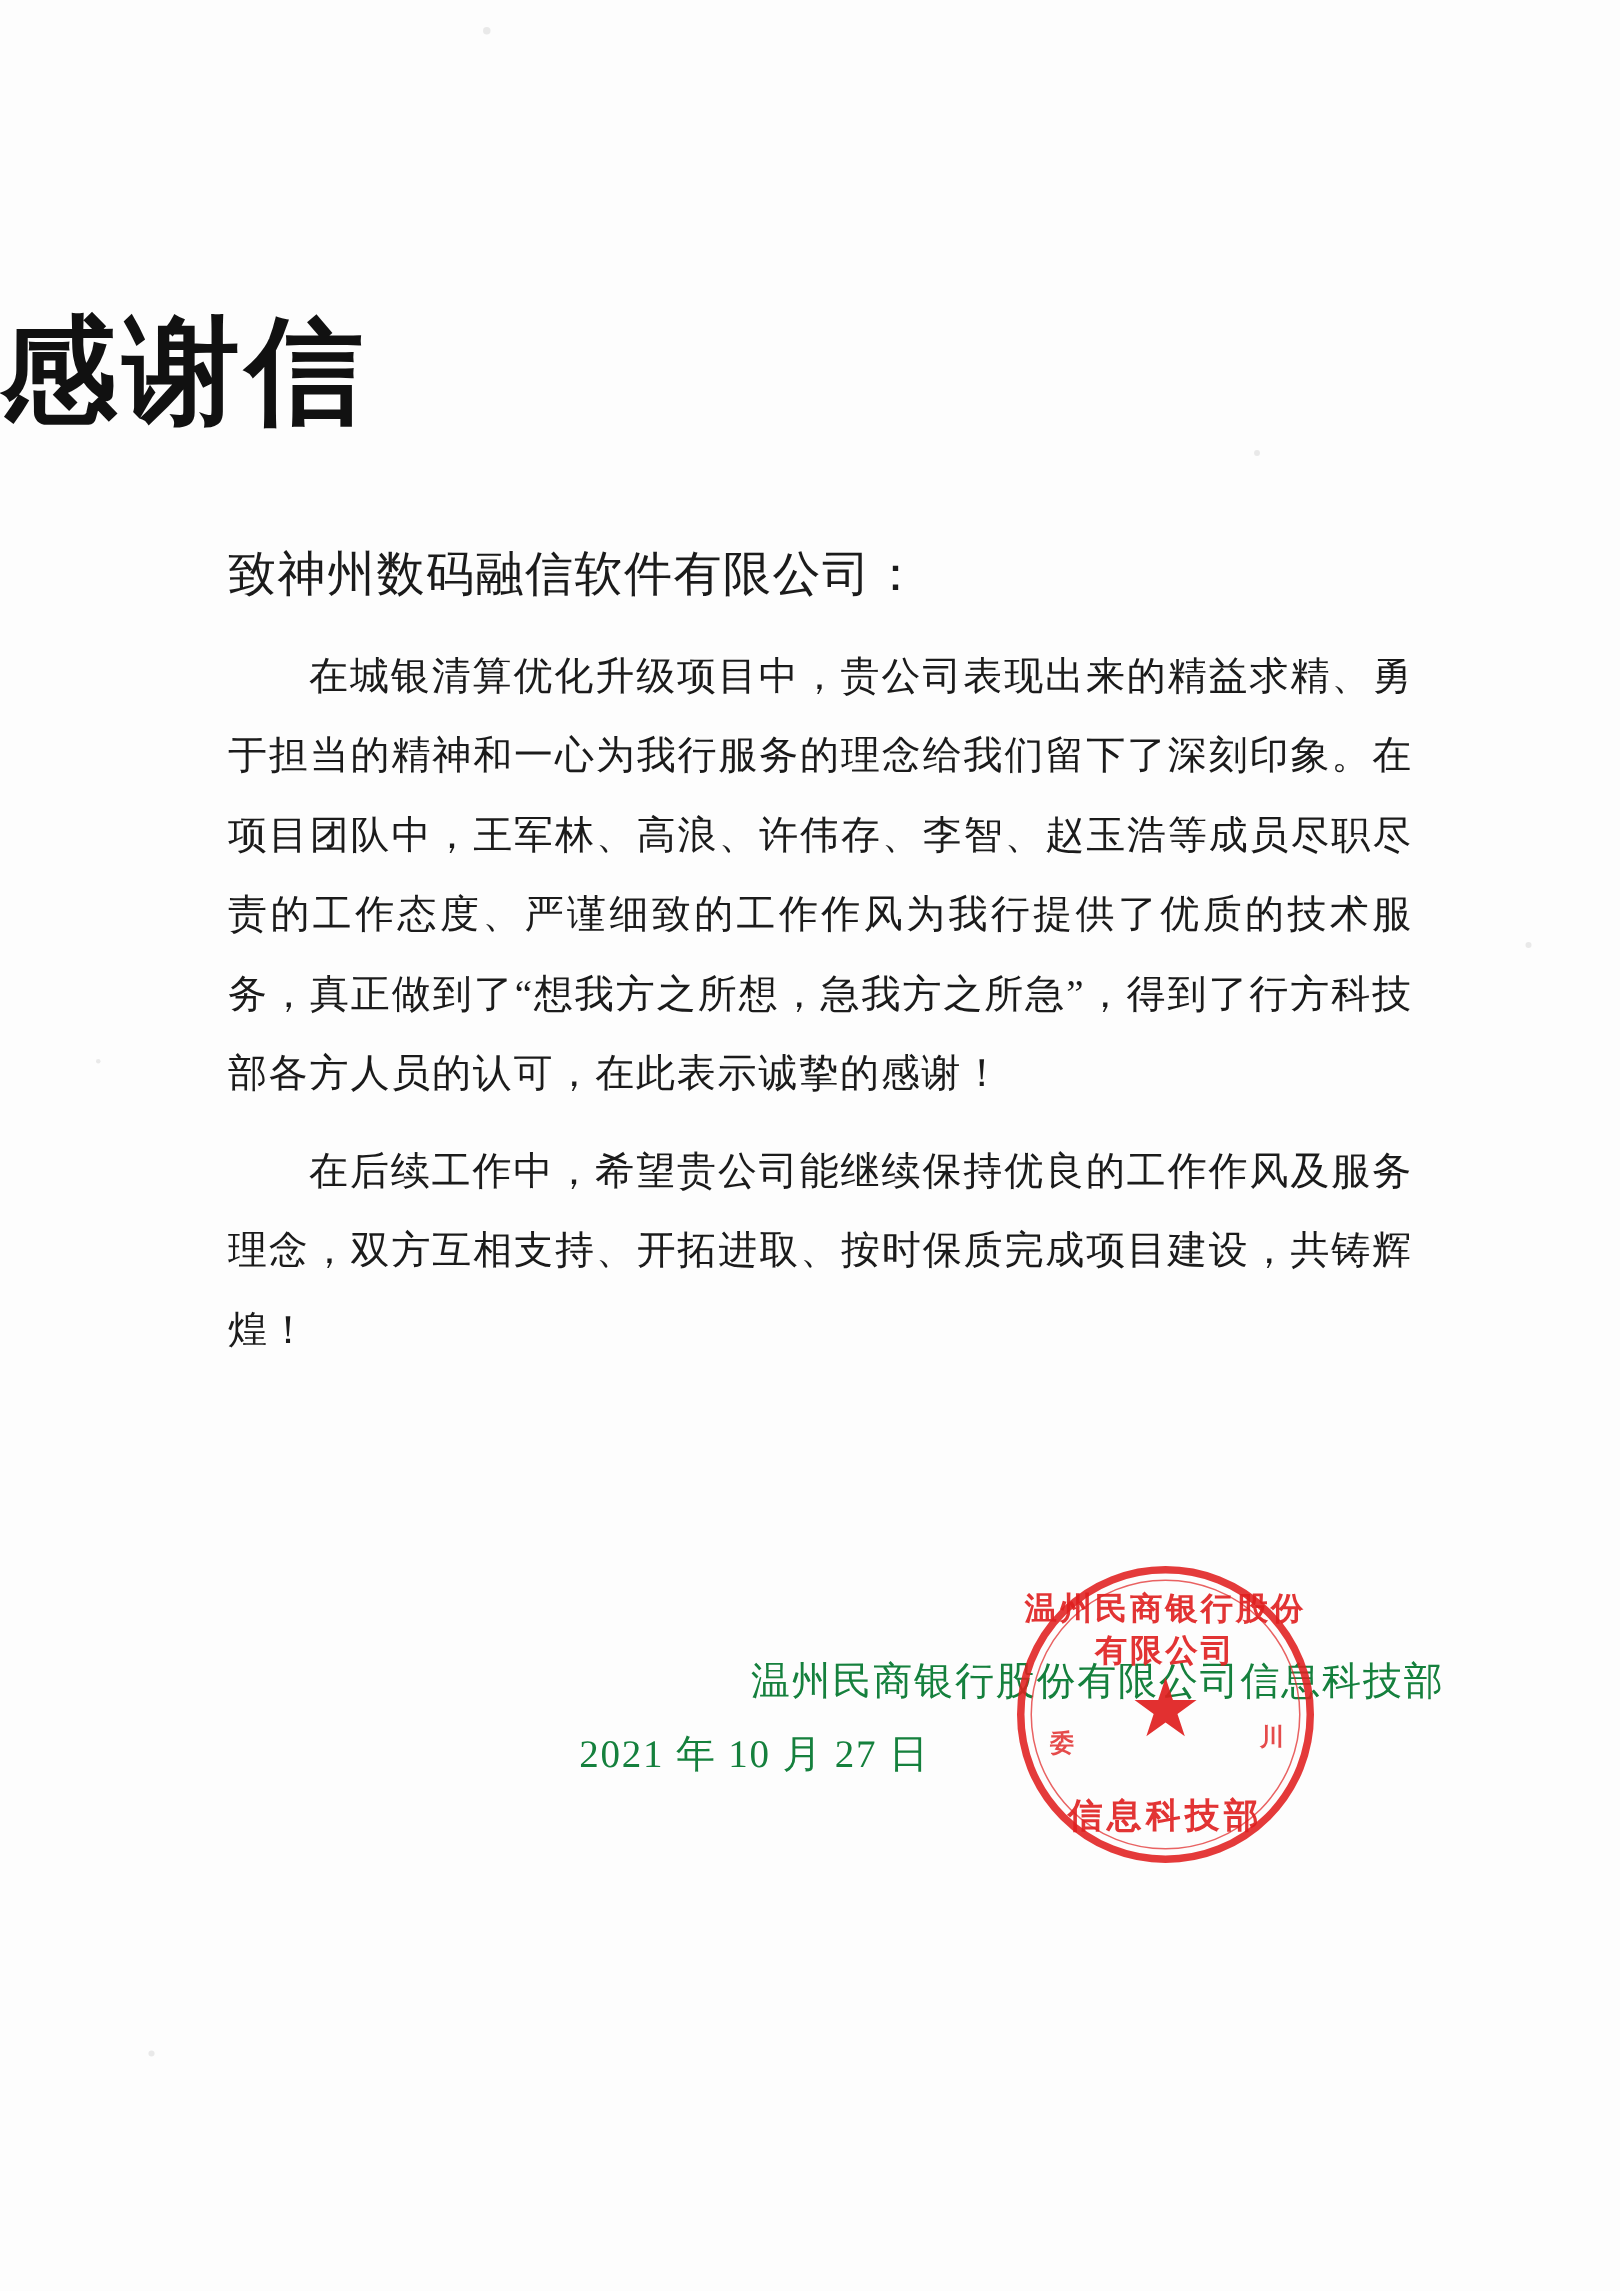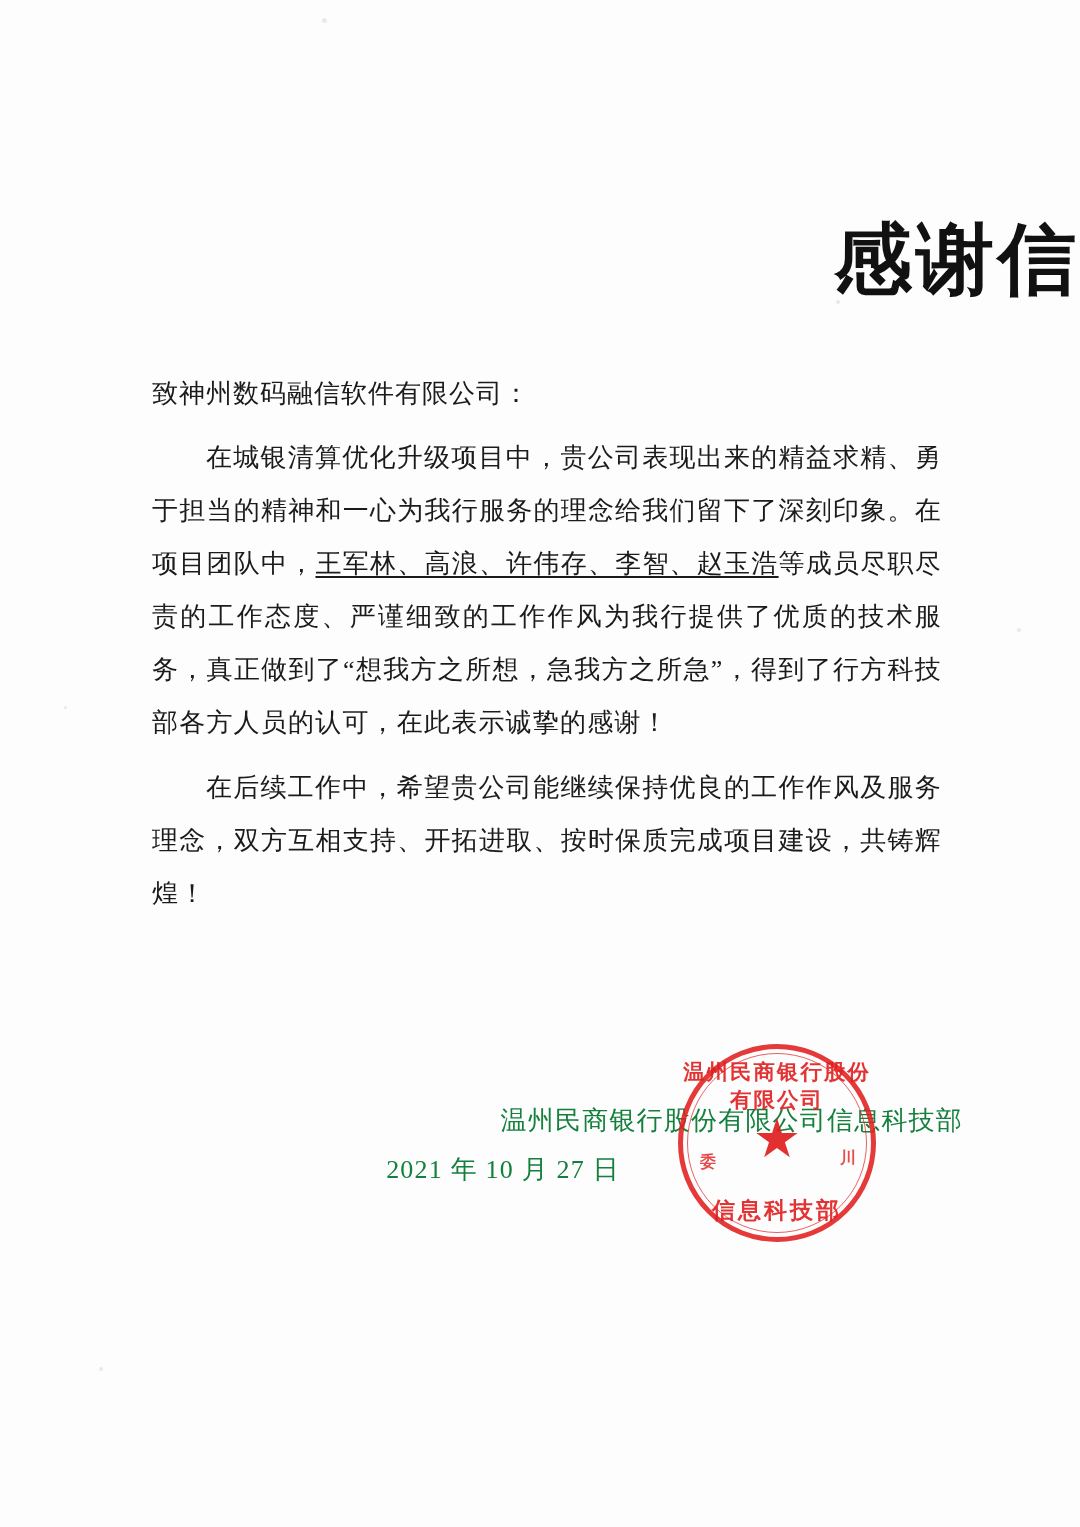--- a/index.html
+++ b/index.html
@@ -19,56 +19,55 @@
   }
   
   .speckle {
     position: absolute;
     background: #d8d8d8;
     border-radius: 50%;
     opacity: .55;
   }
   .doc-title {
     position: absolute;
-    top: 208px;
+    top: 196px;
     left: 0;
     width: 1080px;
-    text-align: right;
+    text-align: left;
     font-size: 78px;
     font-weight: bold;
     letter-spacing: 4px;
     color: #111111;
     font-family: "DejaVu Serif", "Liberation Serif", serif;
   }
   .body-block {
     position: absolute;
     top: 358px;
     left: 152px;
     width: 790px;
     color: #1b1b1b;
   }
   .salutation {
-    font-size: 26px;
+    font-size: 32px;
     line-height: 1.5;
-    margin: 16px 0 18px 0;
+    margin: 0 0 18px 0;
     letter-spacing: 1px;
   }
   .para {
     font-size: 26px;
     line-height: 53px;
     margin: 0;
     text-align: justify;
     text-indent: 54px;
     letter-spacing: 1.2px;
   }
   .para + .para {
     margin-top: 12px;
   }
   .names {
-    text-decoration: underline;
     text-underline-offset: 4px;
   }
   .signature {
     position: absolute;
     top: 1098px;
     left: 0;
     width: 920px;
     text-align: right;
     color: #15803d;
     margin-left: 43px;

